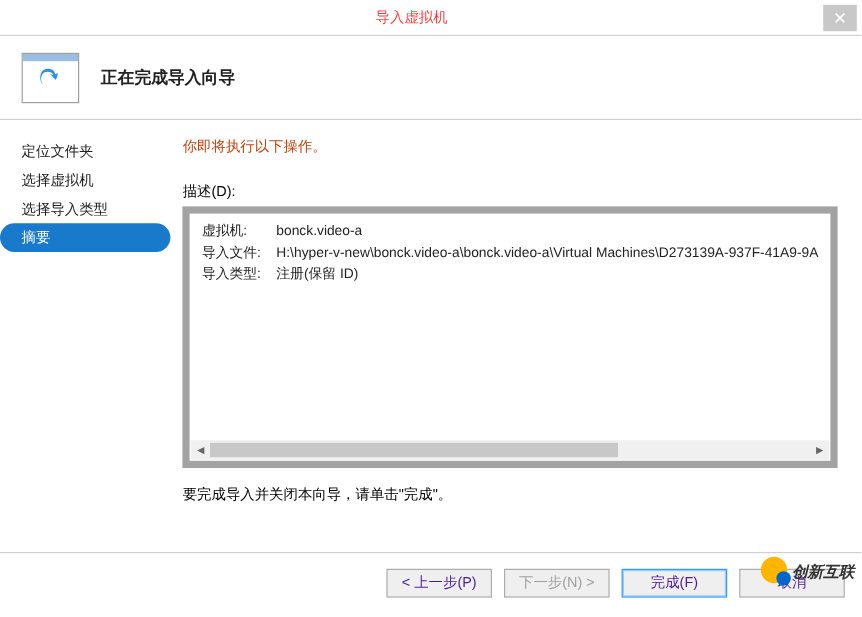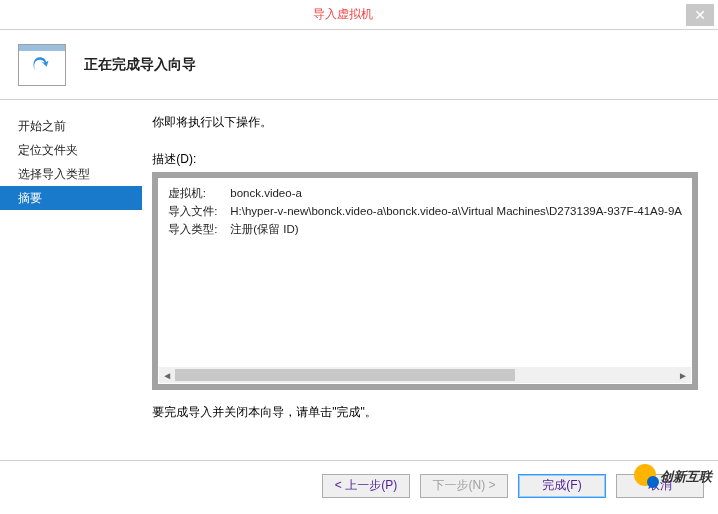--- a/index.html
+++ b/index.html
@@ -82,28 +82,29 @@
   .sidebar-item {
     padding: 2px 18px;
     font-size: 12px;
     color: #222;
     cursor: pointer;
     line-height: 20px;
   }
   .sidebar-item.selected {
     background: #1979ca;
     color: #fff;
+    border-radius: 12px;
   }
   .main {
     flex: 1;
     padding: 14px 20px 0 10px;
   }
   .intro {
     font-size: 12px;
-    color: #000000;
+    color: #c2410c;
     margin-bottom: 6px;
   }
   .desc-label {
     font-size: 12px;
     margin-bottom: 4px;
     margin-top: 20px;
   }
   .desc-box {
     border: 6px solid #a3a3a3;
     height: 218px;
@@ -223,22 +224,22 @@
     <svg viewBox="0 0 24 24">
         <path fill="none" stroke="#2b8fe6" stroke-width="2.4" stroke-linecap="round" stroke-linejoin="round" d="M4 12 Q4 5 11 5 Q14 5 14 8 M14 8 L11 6 M14 8 L12 11 M4 12 L20 12" opacity="0"></path>
         <path fill="#2b8fe6" d="M6 18 C3 14 4 7 10 7 C14 7 15 10 15 10 L12 9 L17 14 L19 8 L16.5 9.2 C16 6 13 4.5 10 4.5 C4 4.5 2 12 5 17 Z" transform="scale(0.9) translate(1,1)"></path>
       </svg>
   </div>
   <div class="header-title">正在完成导入向导</div>
 </div>
 
 <div class="body">
   <div class="sidebar">
-    <div class="sidebar-item"><span>开始之前</span></div>
     <div class="sidebar-item"><span>定位文件夹</span></div>
+    <div class="sidebar-item"><span>选择虚拟机</span></div>
     <div class="sidebar-item"><span>选择导入类型</span></div>
     <div class="sidebar-item selected"><span>摘要</span></div>
   </div>
 
   <div class="main">
     <div class="intro">你即将执行以下操作。</div>
     <div class="desc-label">描述(D):</div>
     <div class="desc-box">
       <div class="desc-row">
         <span class="desc-key">虚拟机:</span>

